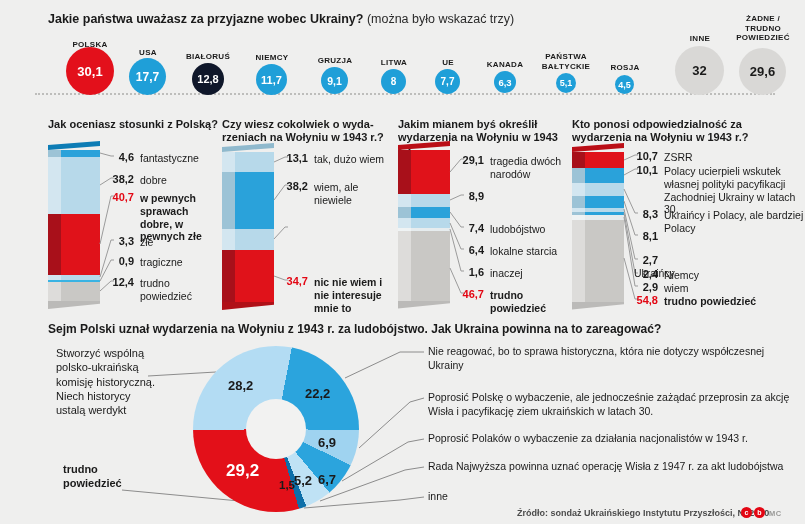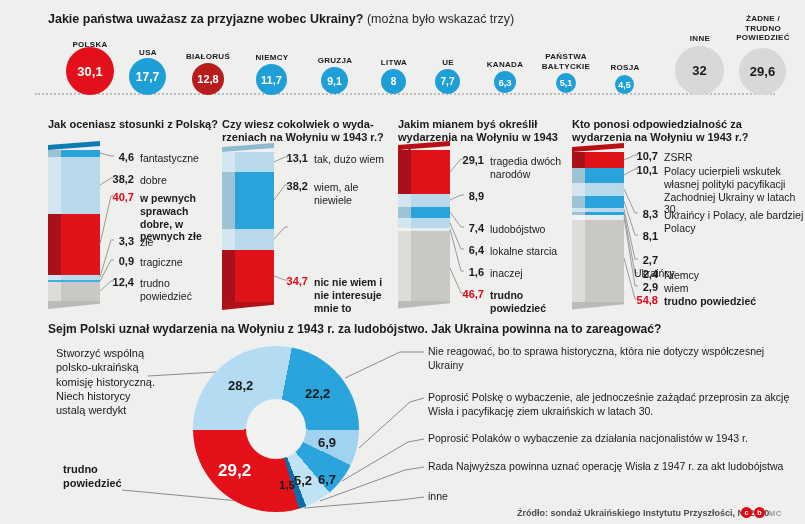--- a/index.html
+++ b/index.html
@@ -72,21 +72,21 @@
   </div>
   <div class="dotline"></div>
 
   <div class="blabel" style="left:90px;bottom:unset;top:40px;">POLSKA</div>
   <div class="bubble" style="left:66px;top:47px;width:48px;height:48px;background:#e3101b;font-size:13px;">30,1</div>
 
   <div class="blabel" style="left:148px;top:48px;">USA</div>
   <div class="bubble" style="left:129px;top:58px;width:37px;height:37px;background:#1f9fd8;font-size:12px;">17,7</div>
 
   <div class="blabel" style="left:208px;top:52px;">BIAŁORUŚ</div>
-  <div class="bubble" style="left:192px;top:63px;width:32px;height:32px;background:#b91c1c;font-size:11px;">12,8</div>
+  <div class="bubble" style="left:192px;top:63px;width:32px;height:32px;background:#0f172a;font-size:11px;">12,8</div>
 
   <div class="blabel" style="left:272px;top:53px;">NIEMCY</div>
   <div class="bubble" style="left:256px;top:64px;width:31px;height:31px;background:#1f9fd8;font-size:11px;">11,7</div>
 
   <div class="blabel" style="left:335px;top:56px;">GRUZJA</div>
   <div class="bubble" style="left:321px;top:67px;width:27px;height:27px;background:#1f9fd8;font-size:10.5px;">9,1</div>
 
   <div class="blabel" style="left:394px;top:58px;">LITWA</div>
   <div class="bubble" style="left:381px;top:69px;width:25px;height:25px;background:#1f9fd8;font-size:10px;">8</div>
 
@@ -380,21 +380,21 @@
 
     <div class="donut"></div>
     <div class="hole"></div>
 
     <div class="pval" style="left:228px;top:60px;">28,2</div>
     <div class="pval" style="left:305px;top:68px;">22,2</div>
     <div class="pval" style="left:318px;top:117px;">6,9</div>
     <div class="pval" style="left:318px;top:138px;margin-top:16px;">6,7</div>
     <div class="pval" style="left:294px;top:155px;">5,2</div>
     <div class="pval" style="left:279px;top:161px;font-size:11.5px;">1,5</div>
-    <div class="pval big" style="left:218px;top:143px;">29,2</div>
+    <div class="pval big" style="left:226px;top:143px;">29,2</div>
 
     <div class="pleft pre" style="left:56px;top:28px;">Stworzyć wspólną
 polsko-ukraińską
 komisję historyczną.
 Niech historycy
 ustalą werdykt</div>
     <div class="pleft pre" style="left:63px;top:144px;font-weight:bold;">trudno
 powiedzieć</div>
 
     <div class="pright" style="top:27px;">Nie reagować, bo to sprawa historyczna, która nie dotyczy współczesnej Ukrainy</div>

